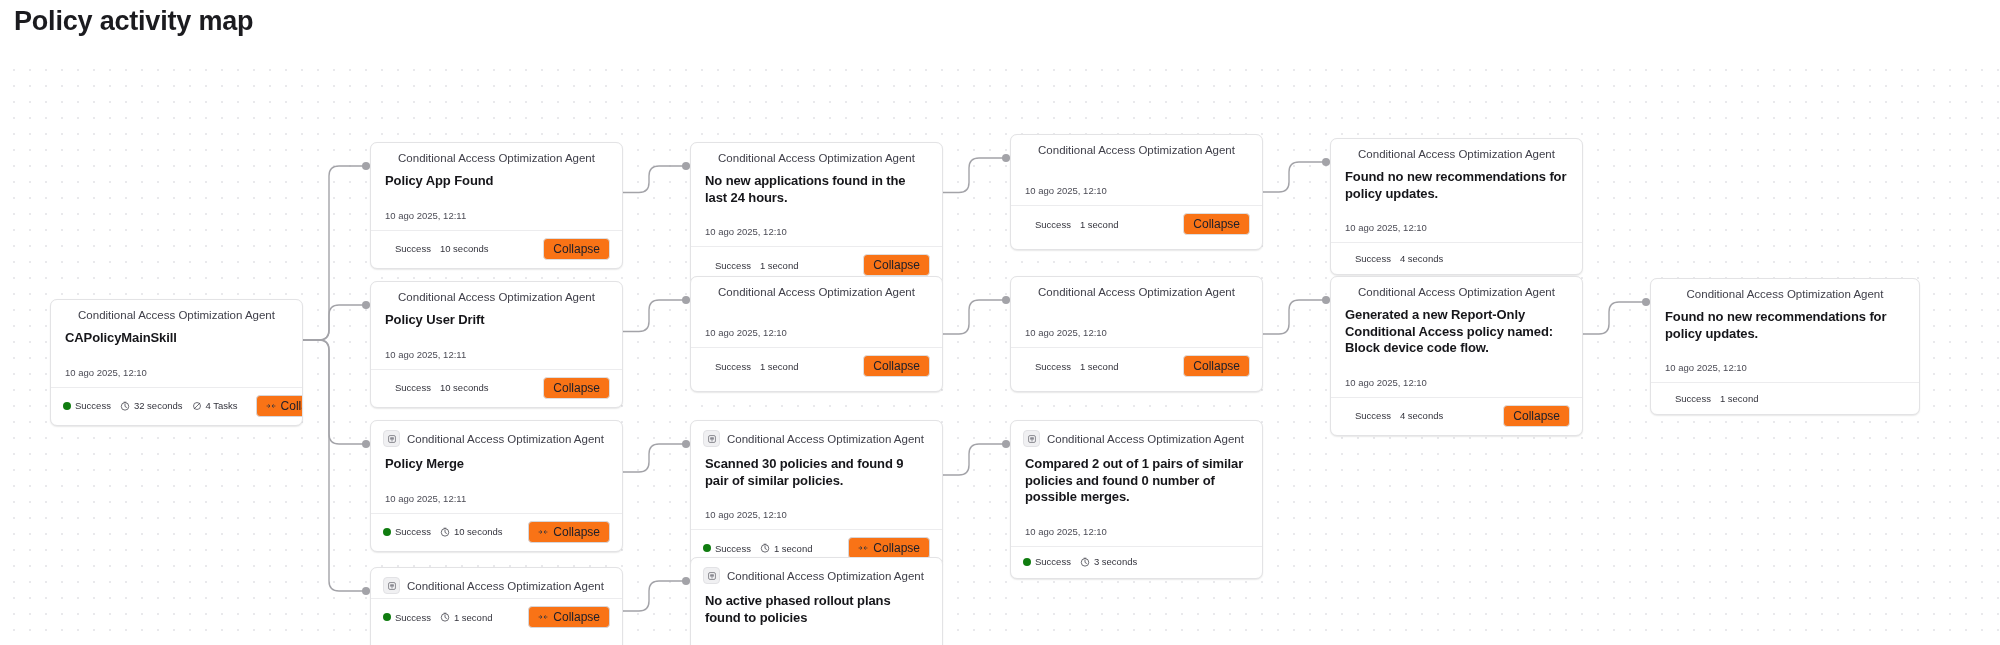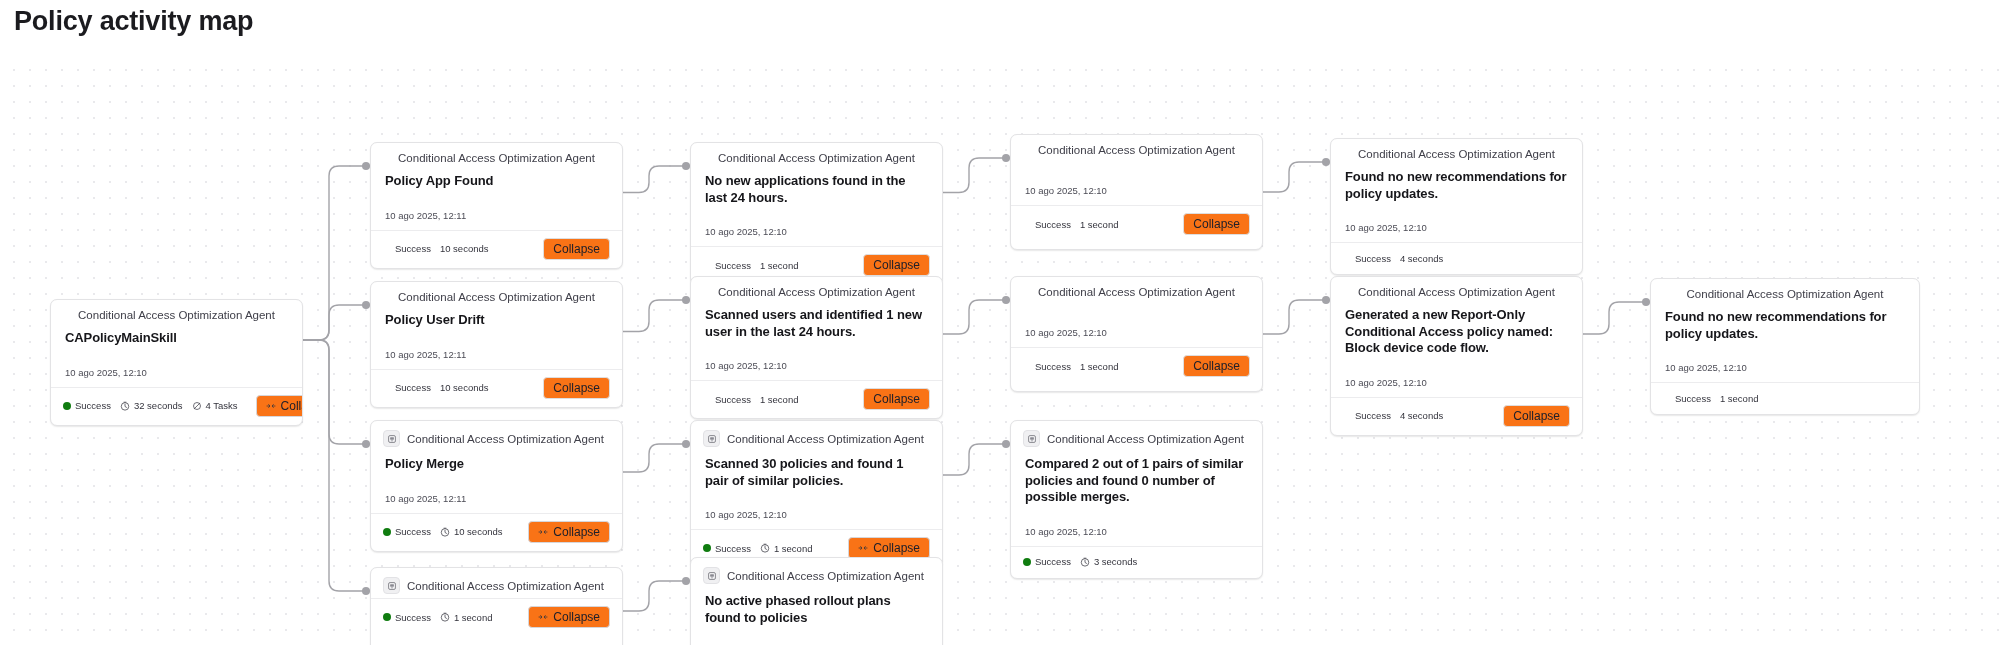--- a/index.html
+++ b/index.html
@@ -293,21 +293,20 @@
           <button class="collapse-btn ghost">
             <span>Collapse</span>
           </button>
         </div>
       </div>
       <div class="node" style="left: 690px; top: 220px; width: 253px; min-height: 116px;">
         <div class="node-head centered">
           <span class="agent-name">Conditional Access Optimization Agent</span>
         </div>
         <div class="node-body">
-          <div class="node-title">Scanned users and identified 1 new user in the last 24 hours.</div>
           <div class="node-time">10 ago 2025, 12:10</div>
         </div>
         <div class="node-foot">
           <span class="meta plain">
             <span>Success</span>
           </span>
           <span class="meta">
             <span>1 second</span>
           </span>
           <span class="spacer"></span>
@@ -321,21 +320,21 @@
           <span class="agent-avatar">
             <svg class="icon-sm" viewBox="0 0 16 16" width="11" height="11" aria-hidden="true">
               <rect x="2.5" y="2.5" width="11" height="11" rx="2.4" fill="none" stroke="#6b6b73" stroke-width="1.2"></rect>
               <rect x="5" y="5" width="6" height="4" rx="1" fill="#8a8a92"></rect>
               <rect x="6.2" y="10.2" width="3.6" height="1.4" rx="0.7" fill="#8a8a92"></rect>
             </svg>
           </span>
           <span class="agent-name">Conditional Access Optimization Agent</span>
         </div>
         <div class="node-body">
-          <div class="node-title">Scanned 30 policies and found 1 pair of similar policies.</div>
+          <div class="node-title">Scanned 30 policies and found 9 pair of similar policies.</div>
           <div class="node-time">10 ago 2025, 12:10</div>
         </div>
         <div class="node-foot">
           <span class="meta">
             <span class="dot-success"></span>
             <span>Success</span>
           </span>
           <span class="meta">
             <span>
               <svg class="icon-sm" viewBox="0 0 16 16" aria-hidden="true">

